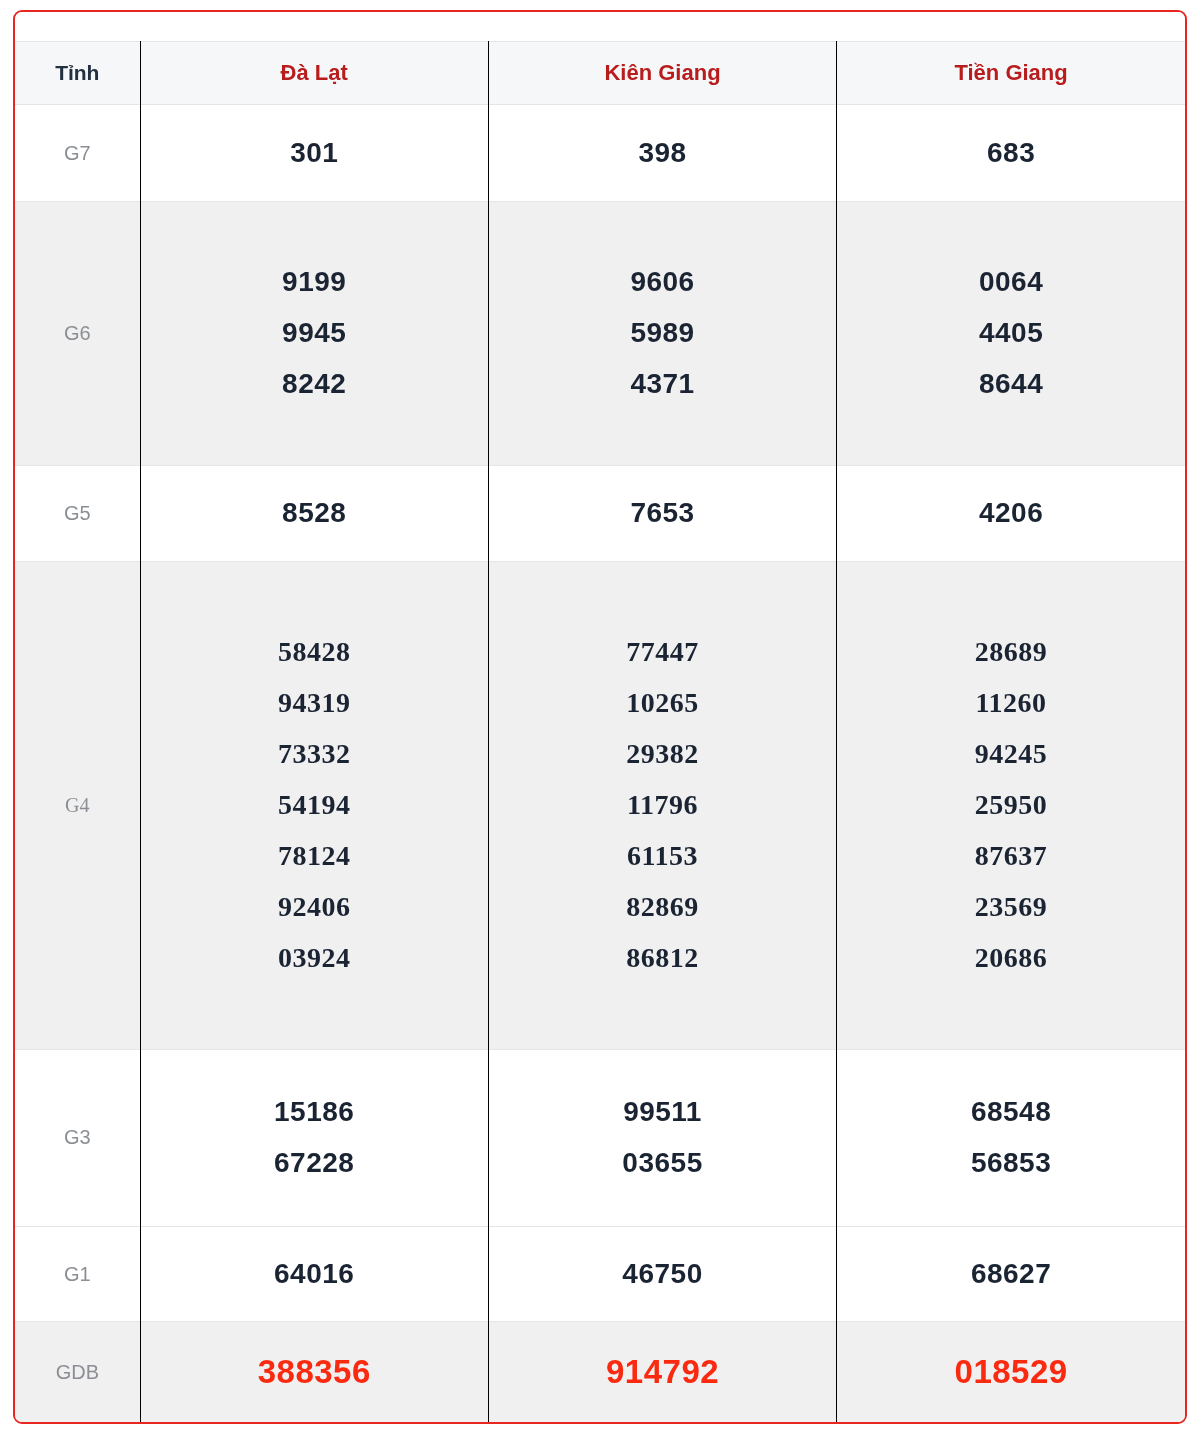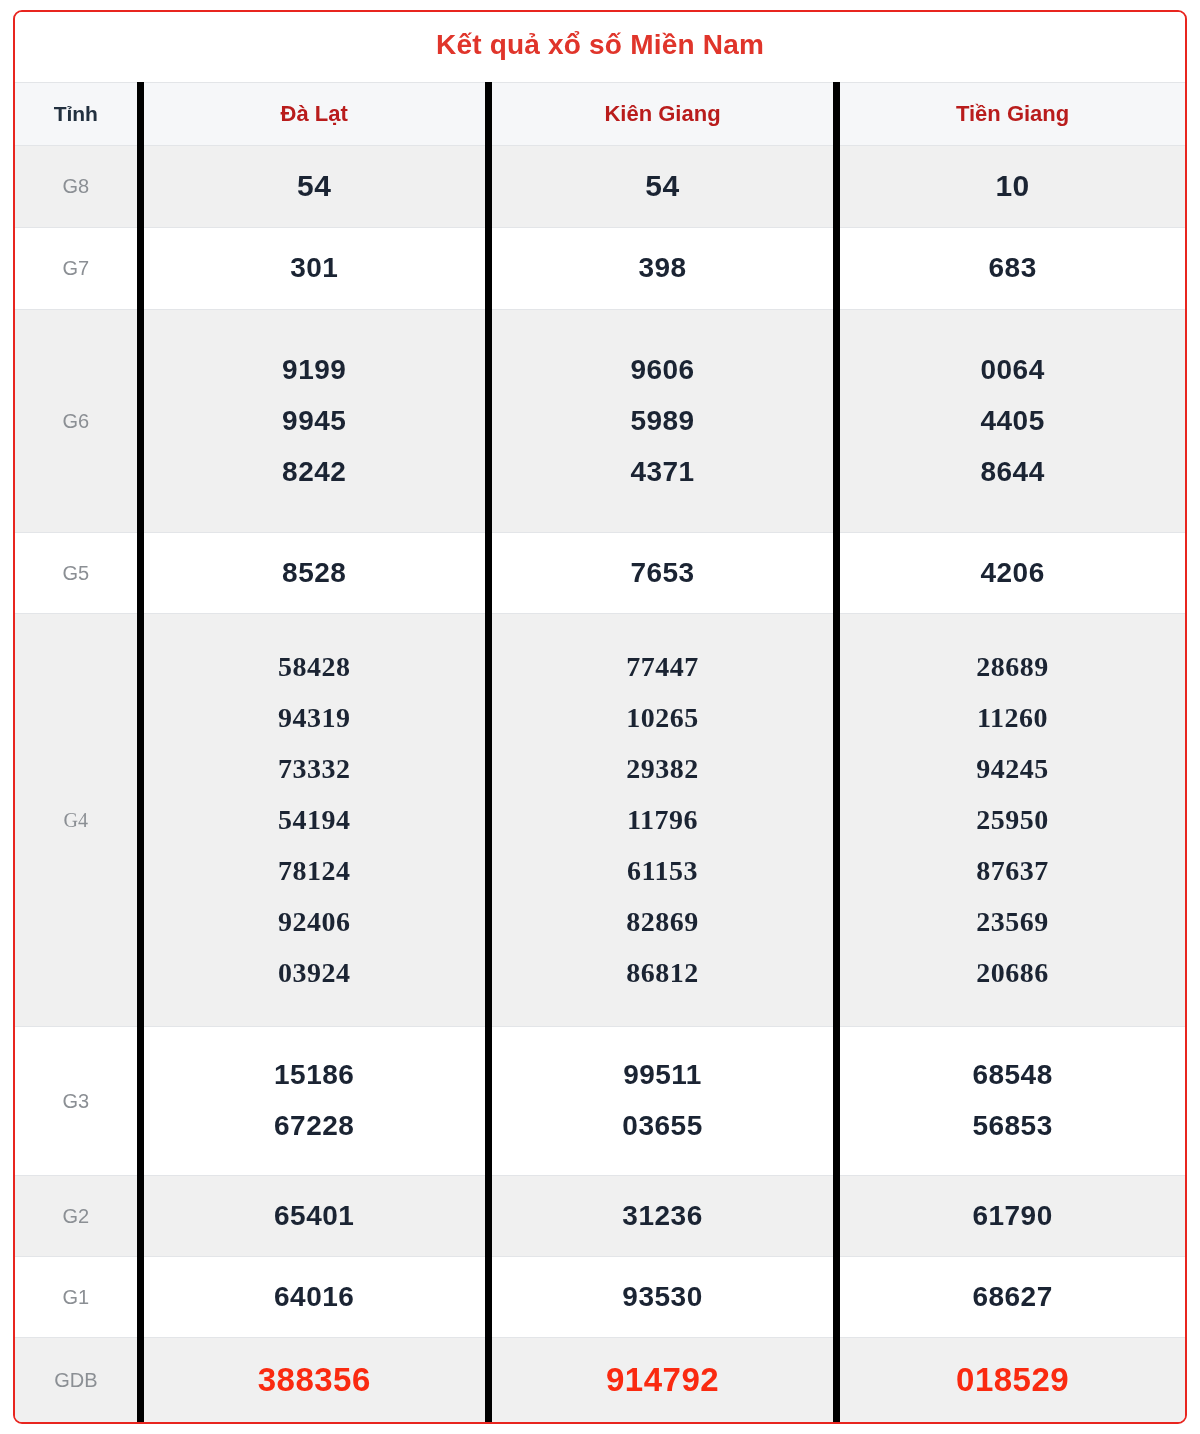--- a/index.html
+++ b/index.html
@@ -70,21 +70,21 @@
     width: 100%;
     border-collapse: collapse;
     table-layout: fixed;
   }
   .result-table col.c-label { width: 125px; }
   .result-table col.c-prov  { width: 348px; }
 
   .result-table th,
   .result-table td {
     border-top: 1px solid #e3e5e8;
-    border-right: 7px solid #000000;
+    border-right: 1px solid #000000;
     padding: 0;
     text-align: center;
     vertical-align: middle;
   }
   .result-table th:last-child,
   .result-table td:last-child {
     border-right: none;
   }
 
   thead th {
@@ -140,51 +140,38 @@
     font-size: 33px;
   }
 </style>
 </head>
 <body>
 
 <div class="page">
   <div class="result-card">
 
     <div class="card-header">
-      <h1 class="card-title">Kết quả xổ số Miền Nam</h1>
     </div>
 
     <table class="result-table">
       <colgroup>
         <col class="c-label">
         <col class="c-prov">
         <col class="c-prov">
         <col class="c-prov">
       </colgroup>
       <thead>
         <tr>
           <th class="th-label">Tỉnh</th>
           <th class="th-prov">Đà Lạt</th>
           <th class="th-prov">Kiên Giang</th>
           <th class="th-prov">Tiền Giang</th>
         </tr>
       </thead>
       <tbody id="table-body">
-          <tr class="row-shade r-g8">
-            <td class="cell-label">G8</td>
-            <td class="cell-nums">
-              <span class="num">54</span>
-            </td>
-            <td class="cell-nums">
-              <span class="num">54</span>
-            </td>
-            <td class="cell-nums">
-              <span class="num">10</span>
-            </td>
-          </tr>
           <tr class="row-plain r-g7">
             <td class="cell-label">G7</td>
             <td class="cell-nums">
               <span class="num">301</span>
             </td>
             <td class="cell-nums">
               <span class="num">398</span>
             </td>
             <td class="cell-nums">
               <span class="num">683</span>
@@ -258,39 +245,27 @@
             </td>
             <td class="cell-nums">
               <span class="num">99511</span>
               <span class="num">03655</span>
             </td>
             <td class="cell-nums">
               <span class="num">68548</span>
               <span class="num">56853</span>
             </td>
           </tr>
-          <tr class="row-shade r-g2">
-            <td class="cell-label">G2</td>
-            <td class="cell-nums">
-              <span class="num">65401</span>
-            </td>
-            <td class="cell-nums">
-              <span class="num">31236</span>
-            </td>
-            <td class="cell-nums">
-              <span class="num">61790</span>
-            </td>
-          </tr>
           <tr class="row-plain r-g1">
             <td class="cell-label">G1</td>
             <td class="cell-nums">
               <span class="num">64016</span>
             </td>
             <td class="cell-nums">
-              <span class="num">93530</span>
+              <span class="num">46750</span>
             </td>
             <td class="cell-nums">
               <span class="num">68627</span>
             </td>
           </tr>
           <tr class="row-shade r-gdb">
             <td class="cell-label">GDB</td>
             <td class="cell-nums">
               <span class="num">388356</span>
             </td>

